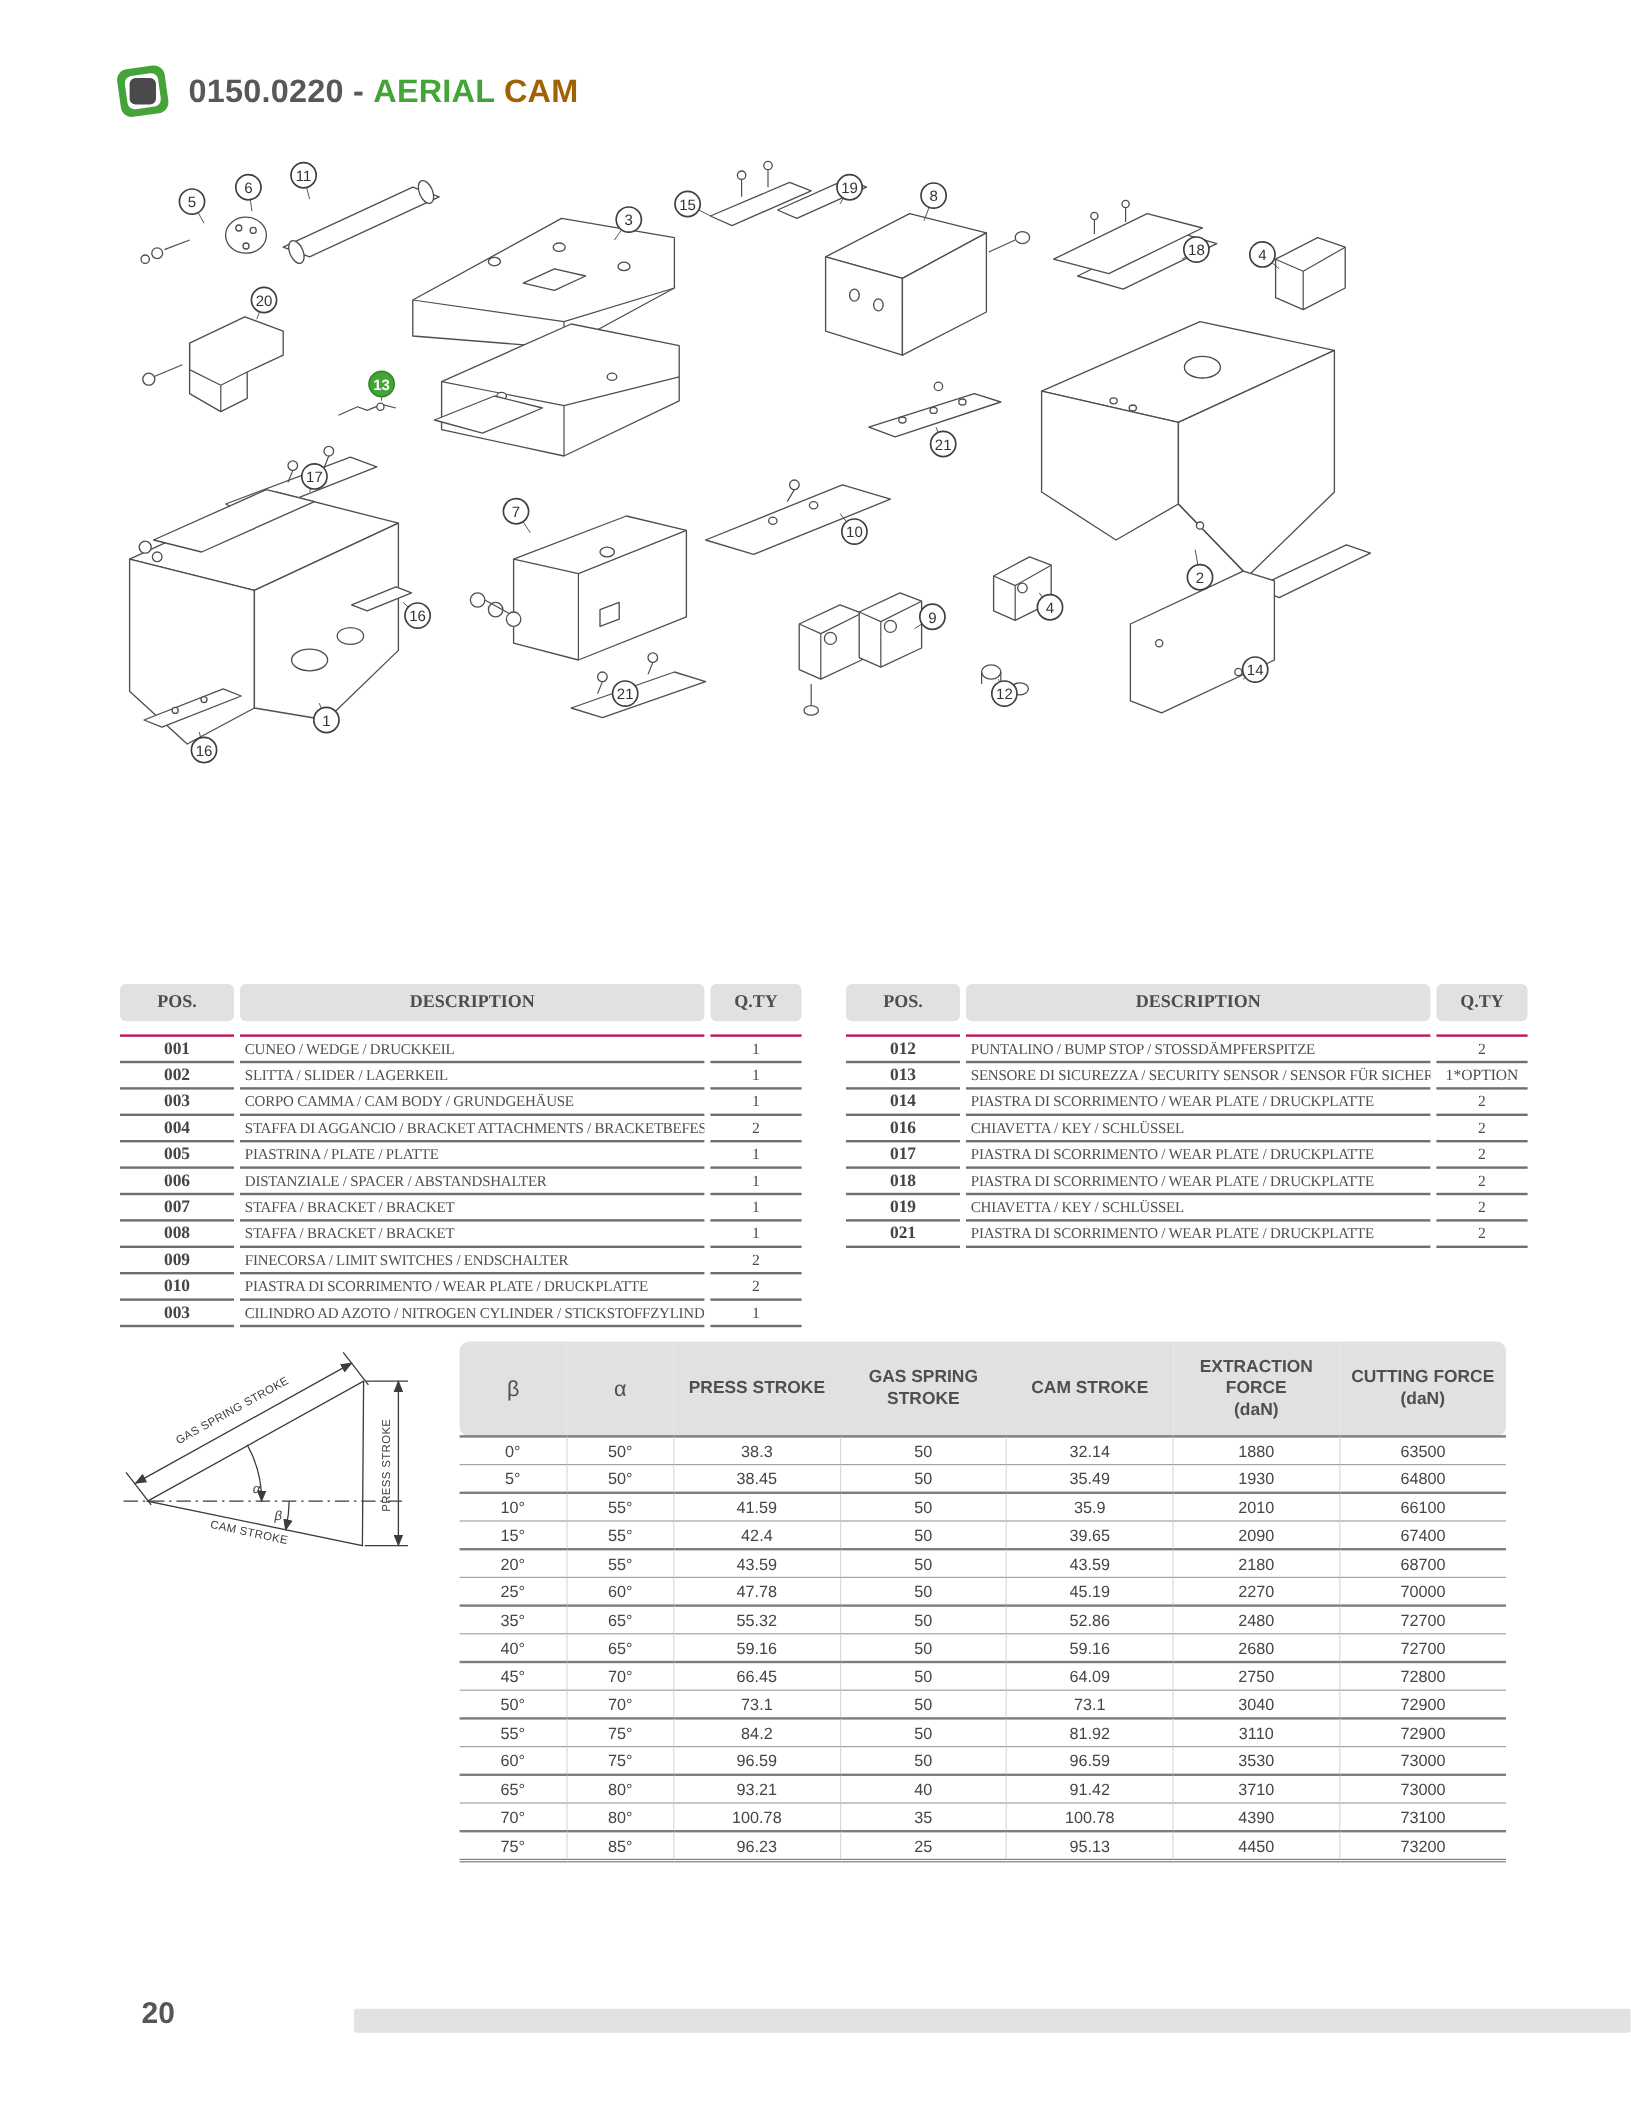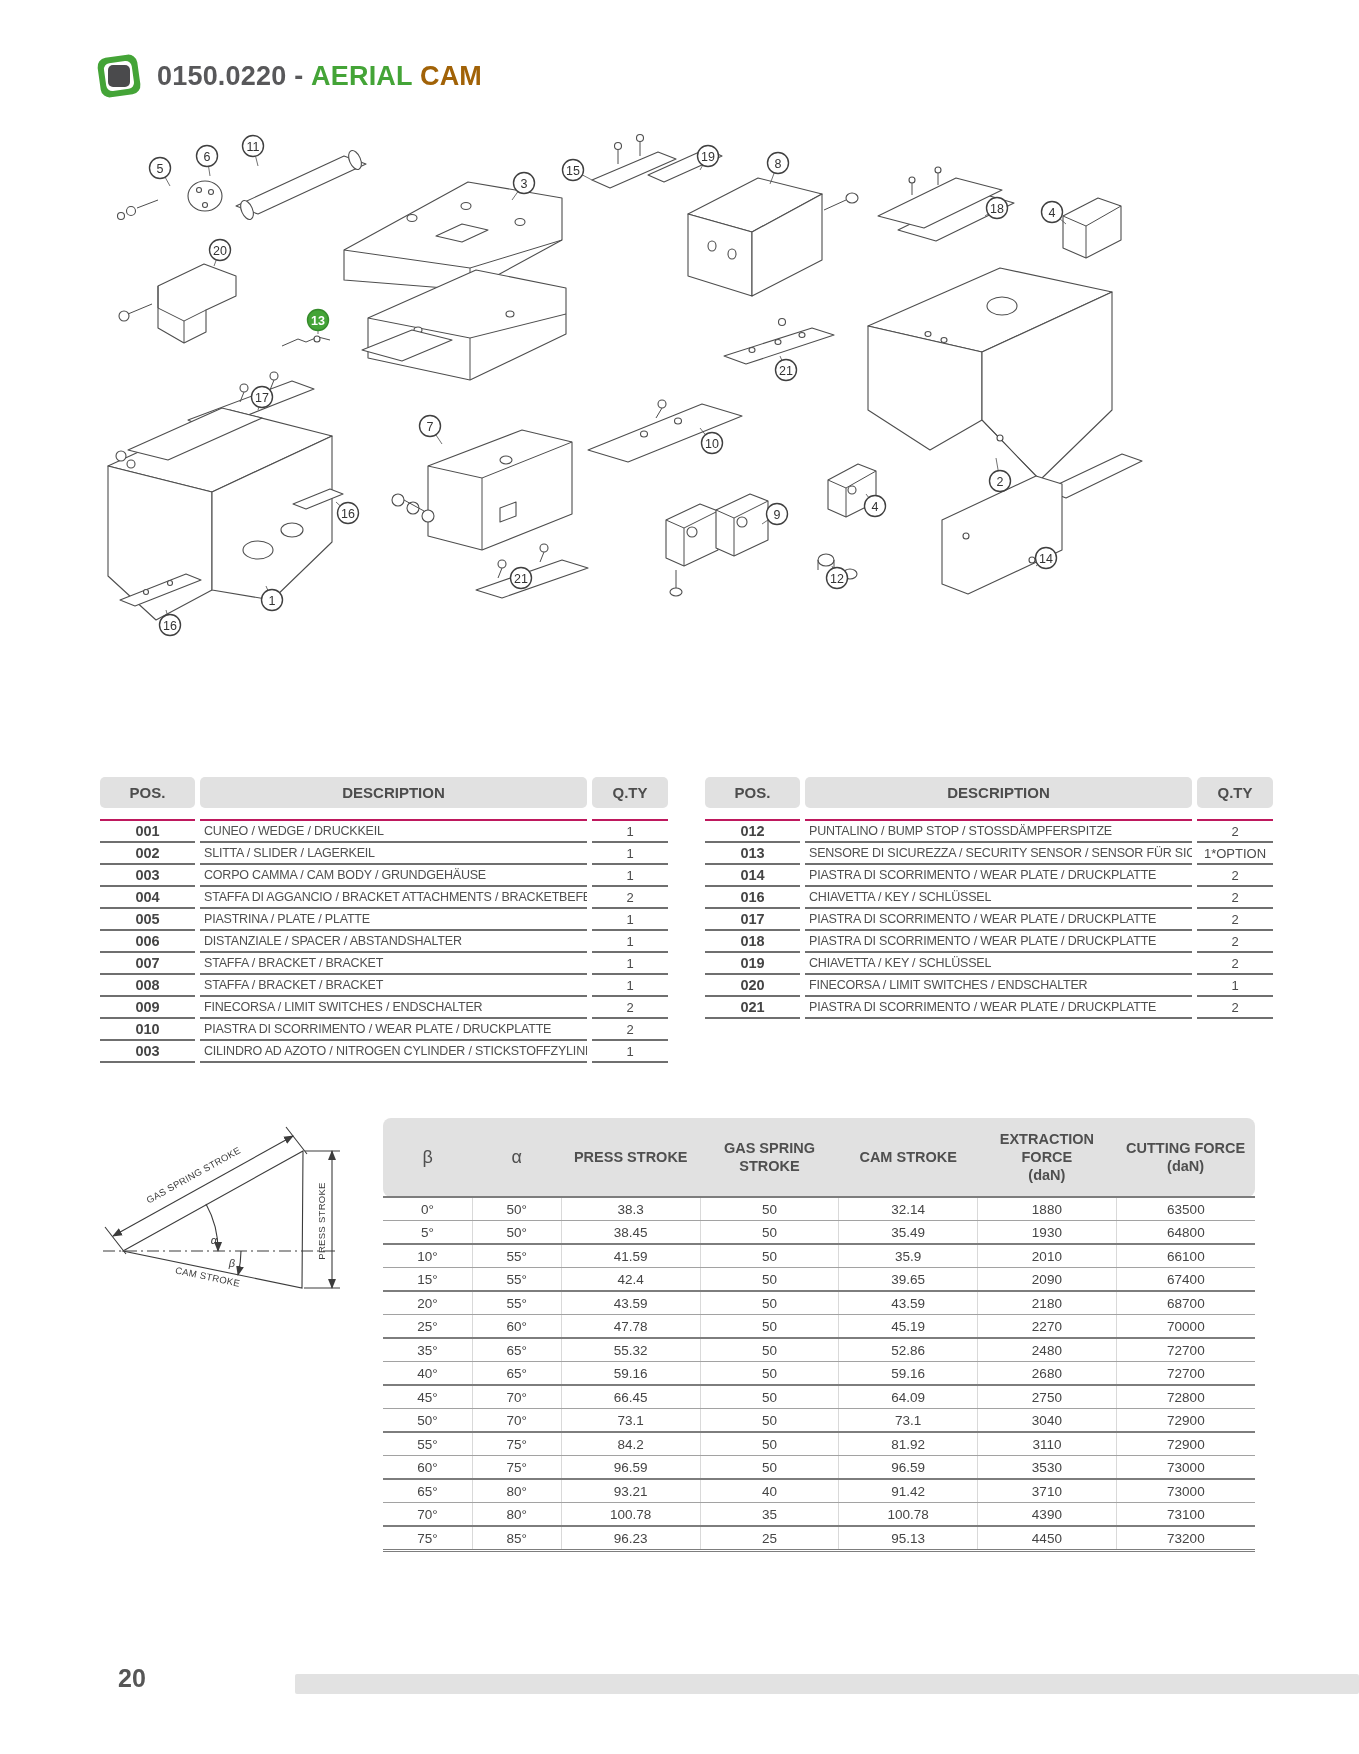--- a/index.html
+++ b/index.html
@@ -17,21 +17,21 @@
   .exploded{position:absolute;left:0;top:118px;width:1359px;height:562px;}
   .part{fill:#fff;stroke:#4e4e4e;stroke-width:1.1;stroke-linejoin:round;}
   .thin{fill:none;stroke:#4e4e4e;stroke-width:1;}
   .leader{stroke:#4e4e4e;stroke-width:.8;}
   .balloon circle{fill:#fff;stroke:#3f3f3f;stroke-width:1.4;}
   .balloon text{font-size:12.5px;fill:#333;text-anchor:middle;font-family:"Liberation Sans",sans-serif;}
   .balloon.accent circle{fill:#44a437;stroke:#358a2b;}
   .balloon.accent text{fill:#fff;font-weight:bold;}
 
   
-  .parts-table{position:absolute;top:777px;}
+  .parts-table{position:absolute;top:820px;font-family:Liberation Serif, serif;}
   .parts-table.left{left:95px;width:578px;}
   .parts-table.right{left:700px;width:578px;}
   .parts-table table{border-collapse:separate;border-spacing:5px 0;width:100%;table-layout:fixed;}
   .parts-table th{background:#e1e1e1;border-radius:5px;height:31px;font-size:15px;
                   color:#4d4d4d;font-weight:700;padding:0 6px;}
   .parts-table th.pos{width:83px;}
   .parts-table th.qty{width:64px;}
   .parts-table tbody::before{content:"";display:table-row;height:11px;}
   .parts-table td{border-bottom:2px solid #6f6f6f;height:20px;vertical-align:middle;padding:0 4px;}
   .parts-table tbody tr:first-child td{border-top:2px solid #be185d;}
@@ -486,25 +486,20 @@
           </tr>
           <tr>
             <td class="pos">018</td>
             <td class="desc">PIASTRA DI SCORRIMENTO / WEAR PLATE / DRUCKPLATTE</td>
             <td class="qty">2</td>
           </tr>
           <tr>
             <td class="pos">019</td>
             <td class="desc">CHIAVETTA / KEY / SCHLÜSSEL</td>
             <td class="qty">2</td>
-          </tr>
-          <tr>
-            <td class="pos">020</td>
-            <td class="desc">FINECORSA / LIMIT SWITCHES / ENDSCHALTER</td>
-            <td class="qty">1</td>
           </tr>
           <tr>
             <td class="pos">021</td>
             <td class="desc">PIASTRA DI SCORRIMENTO / WEAR PLATE / DRUCKPLATTE</td>
             <td class="qty">2</td>
           </tr>
         </tbody>
     </table>
   </div>
 

